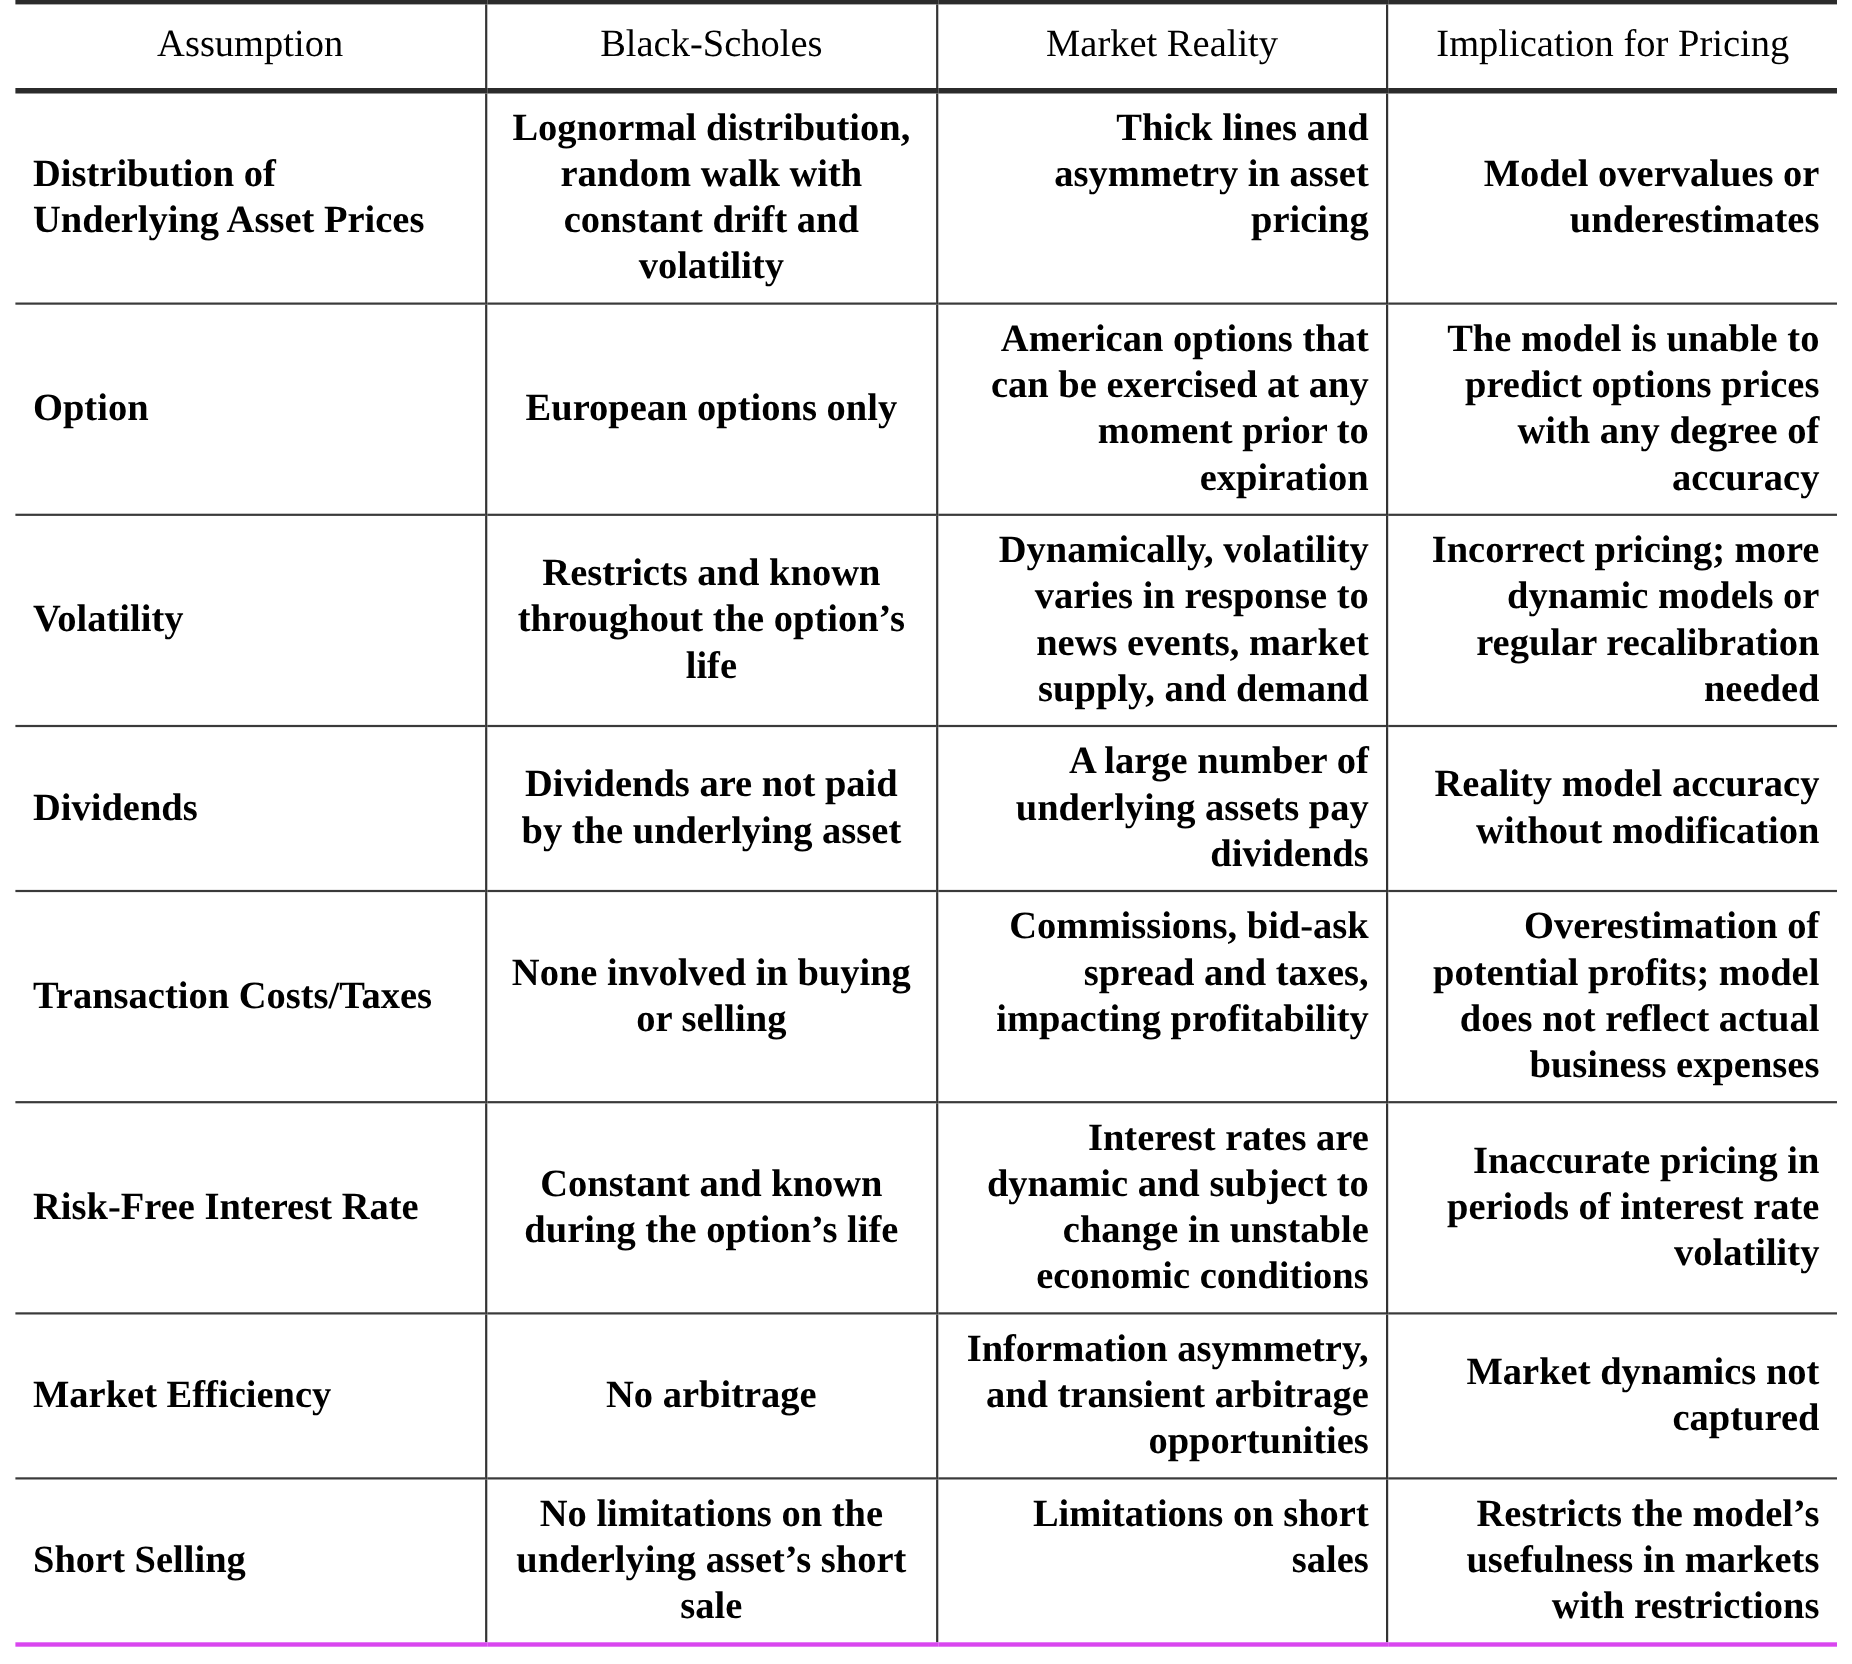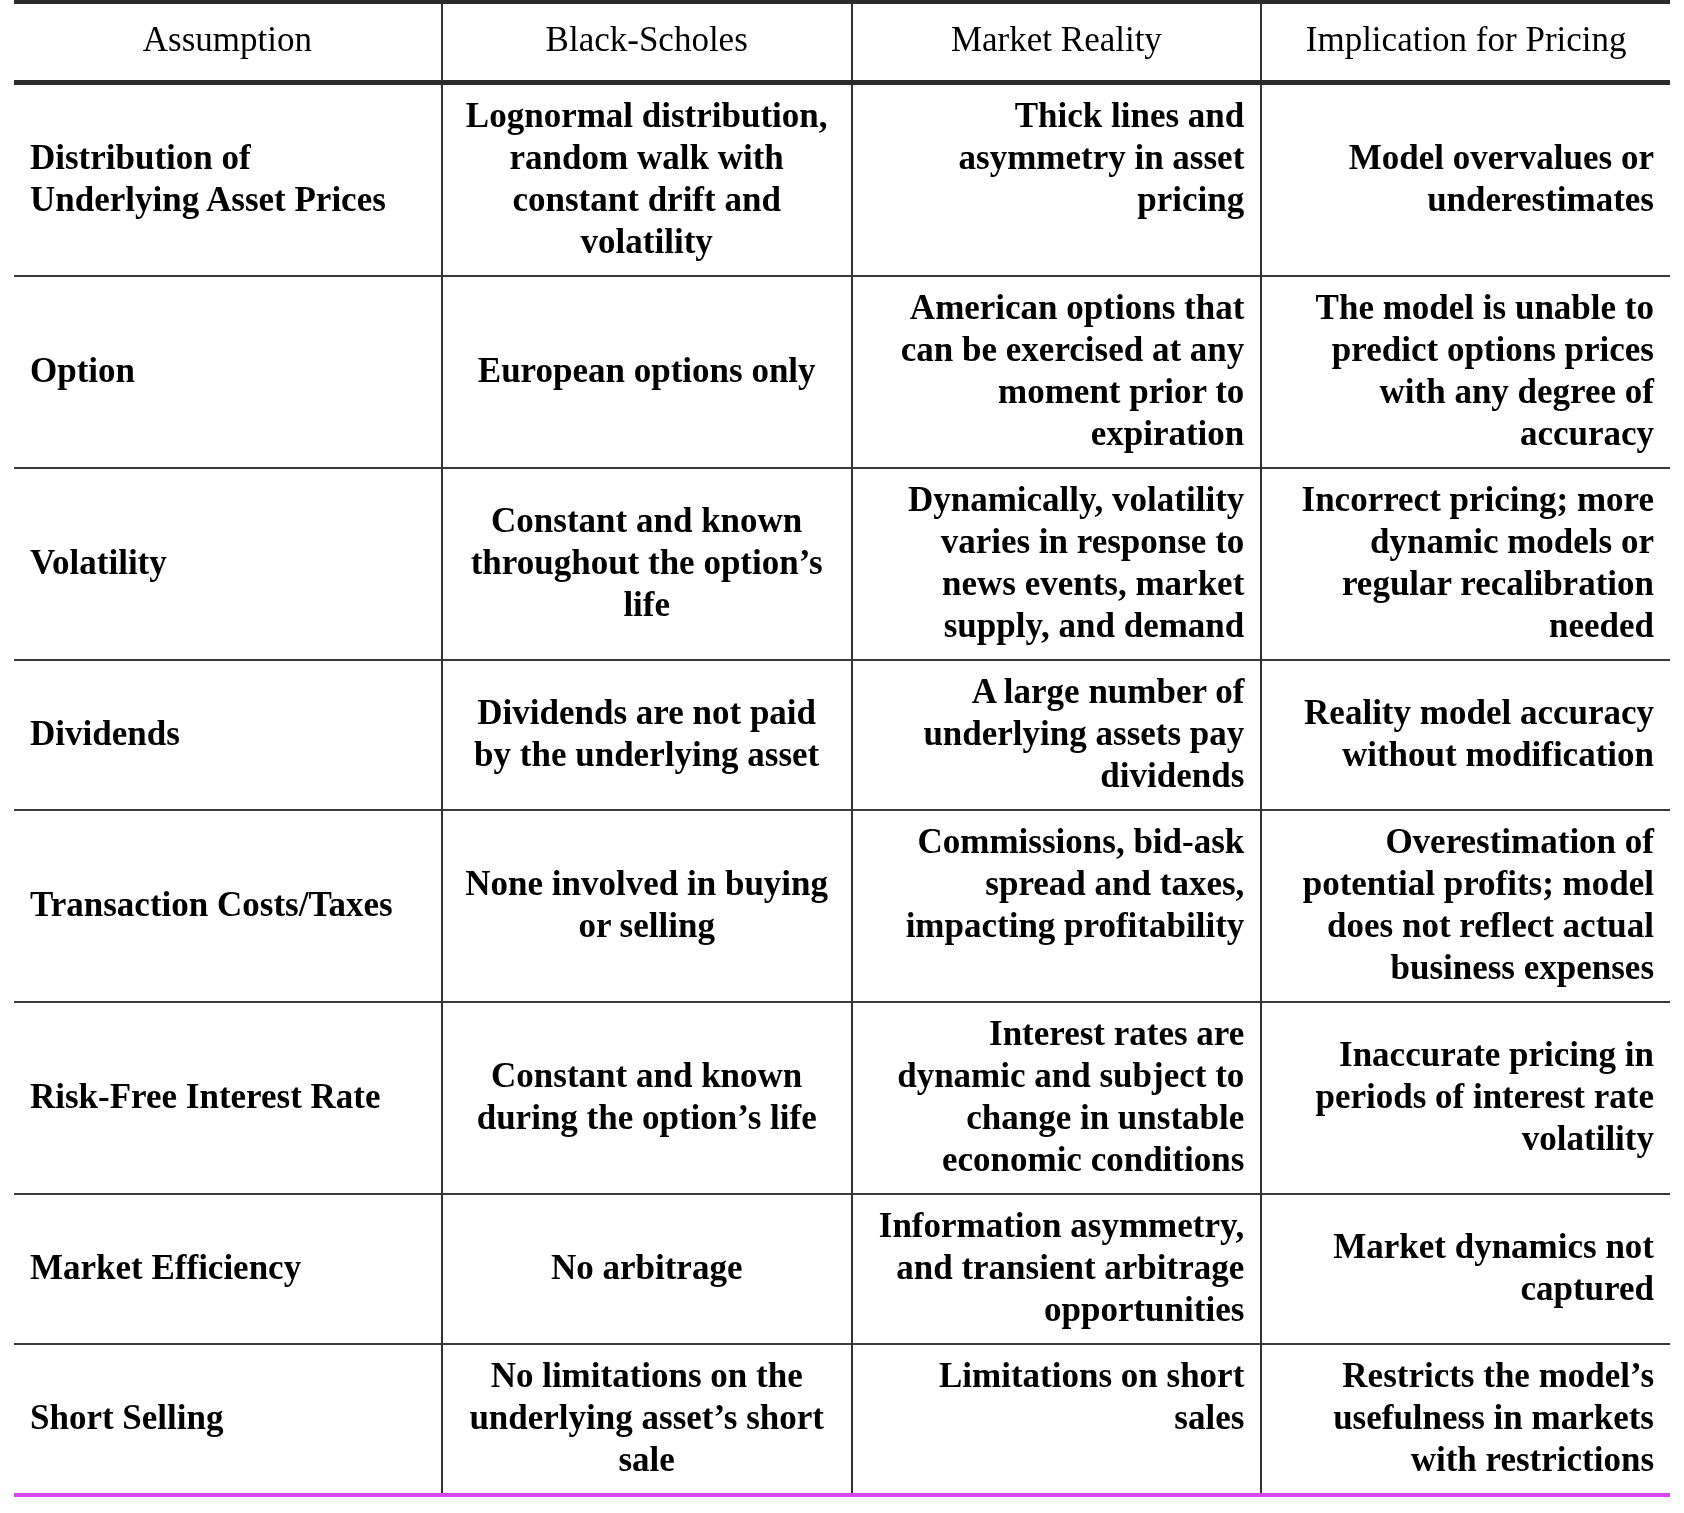--- a/index.html
+++ b/index.html
@@ -106,21 +106,21 @@
         <td class="col-implication">Model overvalues or underestimates</td>
       </tr>
       <tr>
         <td class="col-assumption">Option</td>
         <td class="col-bs">European options only</td>
         <td class="col-reality">American options that can be exercised at any moment prior to expiration</td>
         <td class="col-implication">The model is unable to predict options prices with any degree of accuracy</td>
       </tr>
       <tr>
         <td class="col-assumption">Volatility</td>
-        <td class="col-bs">Constant and known throughout the option’s life</td>
+        <td class="col-bs">Restricts and known throughout the option’s life</td>
         <td class="col-reality">Dynamically, volatility varies in response to news events, market supply, and demand</td>
         <td class="col-implication">Incorrect pricing; more dynamic models or regular recalibration needed</td>
       </tr>
       <tr>
         <td class="col-assumption">Dividends</td>
         <td class="col-bs">Dividends are not paid by the underlying asset</td>
         <td class="col-reality">A large number of underlying assets pay dividends</td>
         <td class="col-implication">Reality model accuracy without modification</td>
       </tr>
       <tr>

